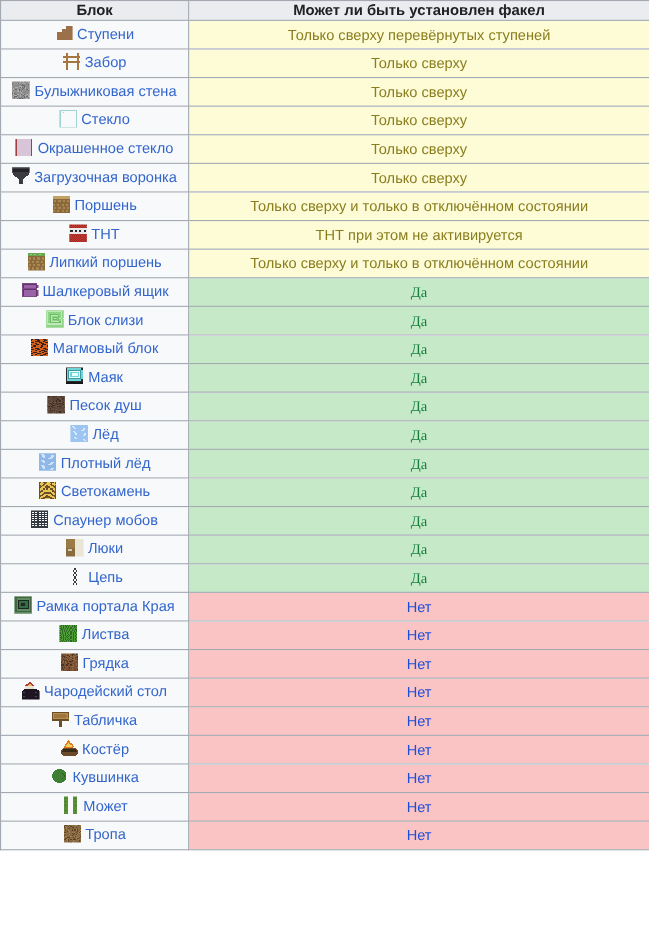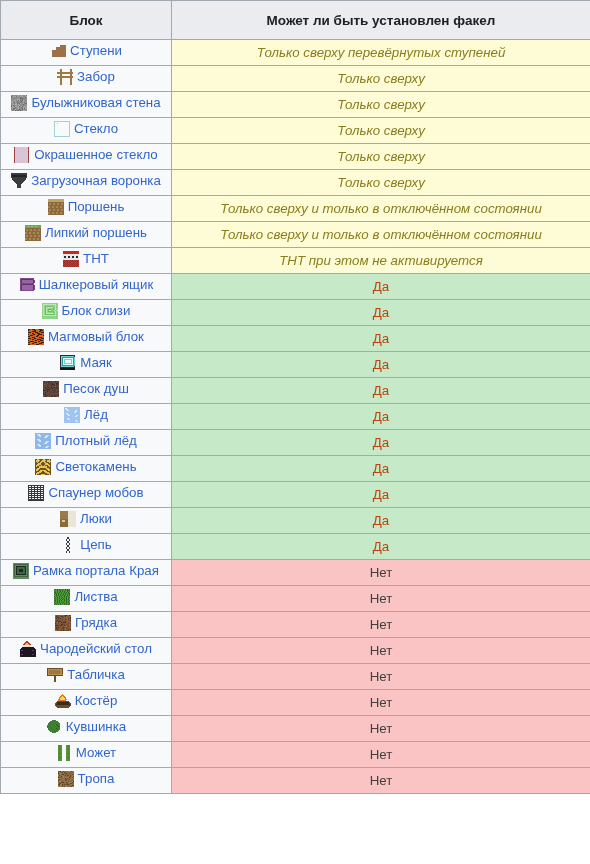--- a/index.html
+++ b/index.html
@@ -30,54 +30,54 @@
     text-align: center;
     vertical-align: middle;
     box-sizing: border-box;
     overflow: hidden;
     white-space: nowrap;
   }
   table.wikitable th {
     background: #eaecf0;
     color: #202122;
     font-weight: bold;
-    height: 39px;
+    height: 18px;
     font-size: 13.5px;
   }
   col.c-block { width: 171px; }
   col.c-answer { width: 419px; }
 
   td.block-cell {
     background: #f8f9fa;
     color: #3366cc;
   }
   .block-inner {
     display: inline-flex;
-    align-items: flex-start;
+    align-items: center;
     justify-content: center;
     gap: 4px;
   }
   .block-label {
     color: #3366cc;
     font-size: 13.3px;
   }
 
   
   td.ans-partial {
     background: #fdfcd7;
     color: #8a7d1e;
-    font-style: italic;
   }
   td.ans-yes {
     background: #c6e9c8;
-    color: #c2410c;
+    color: #15803d;
+    font-family: Liberation Serif, serif;
   }
   td.ans-no {
     background: #fbc4c4;
-    color: #404040;
+    color: #1d4ed8;
   }
 
   
   .ico {
     width: 16px;
     height: 16px;
     display: inline-block;
     flex: 0 0 16px;
     image-rendering: pixelated;
     position: relative;
@@ -521,112 +521,20 @@
                 <rect x="4" y="14" width="2" height="1" fill="#a98652"></rect>
                 <rect x="6" y="14" width="2" height="1" fill="#8a6a3a"></rect>
                 <rect x="8" y="14" width="2" height="1" fill="#a98652"></rect>
                 <rect x="10" y="14" width="2" height="1" fill="#8a6a3a"></rect>
                 <rect x="12" y="14" width="2" height="1" fill="#a98652"></rect>
                 <rect x="14" y="14" width="2" height="1" fill="#8a6a3a"></rect>
                 <rect x="0" y="15" width="16" height="1" fill="#8a6a3a"></rect>
               </svg>
             </span>
             <span class="block-label">Поршень</span>
-          </span></td>
-        <td class="ans-partial">Только сверху и только в отключённом состоянии</td>
-      </tr>
-      <tr>
-        <td class="block-cell"><span class="block-inner">
-            <span class="ico">
-              <svg width="16" height="16" viewBox="0 0 16 16" shape-rendering="crispEdges">
-                <rect x="0" y="0" width="16" height="1" fill="#6aa84f"></rect>
-                <rect x="0" y="1" width="2" height="1" fill="#6aa84f"></rect>
-                <rect x="2" y="1" width="2" height="1" fill="#8fc97a"></rect>
-                <rect x="4" y="1" width="2" height="1" fill="#6aa84f"></rect>
-                <rect x="6" y="1" width="2" height="1" fill="#8fc97a"></rect>
-                <rect x="8" y="1" width="2" height="1" fill="#6aa84f"></rect>
-                <rect x="10" y="1" width="2" height="1" fill="#8fc97a"></rect>
-                <rect x="12" y="1" width="4" height="1" fill="#6aa84f"></rect>
-                <rect x="0" y="2" width="16" height="1" fill="#6aa84f"></rect>
-                <rect x="0" y="3" width="16" height="1" fill="#8a6a3a"></rect>
-                <rect x="0" y="4" width="1" height="1" fill="#8a6a3a"></rect>
-                <rect x="1" y="4" width="2" height="1" fill="#a98652"></rect>
-                <rect x="3" y="4" width="2" height="1" fill="#8a6a3a"></rect>
-                <rect x="5" y="4" width="2" height="1" fill="#a98652"></rect>
-                <rect x="7" y="4" width="2" height="1" fill="#8a6a3a"></rect>
-                <rect x="9" y="4" width="2" height="1" fill="#a98652"></rect>
-                <rect x="11" y="4" width="2" height="1" fill="#8a6a3a"></rect>
-                <rect x="13" y="4" width="2" height="1" fill="#a98652"></rect>
-                <rect x="15" y="4" width="1" height="1" fill="#8a6a3a"></rect>
-                <rect x="0" y="5" width="1" height="1" fill="#8a6a3a"></rect>
-                <rect x="1" y="5" width="2" height="1" fill="#a98652"></rect>
-                <rect x="3" y="5" width="2" height="1" fill="#8a6a3a"></rect>
-                <rect x="5" y="5" width="2" height="1" fill="#a98652"></rect>
-                <rect x="7" y="5" width="2" height="1" fill="#8a6a3a"></rect>
-                <rect x="9" y="5" width="2" height="1" fill="#a98652"></rect>
-                <rect x="11" y="5" width="2" height="1" fill="#8a6a3a"></rect>
-                <rect x="13" y="5" width="2" height="1" fill="#a98652"></rect>
-                <rect x="15" y="5" width="1" height="1" fill="#8a6a3a"></rect>
-                <rect x="0" y="6" width="16" height="1" fill="#8a6a3a"></rect>
-                <rect x="0" y="7" width="2" height="1" fill="#a98652"></rect>
-                <rect x="2" y="7" width="2" height="1" fill="#8a6a3a"></rect>
-                <rect x="4" y="7" width="2" height="1" fill="#a98652"></rect>
-                <rect x="6" y="7" width="2" height="1" fill="#8a6a3a"></rect>
-                <rect x="8" y="7" width="2" height="1" fill="#a98652"></rect>
-                <rect x="10" y="7" width="2" height="1" fill="#8a6a3a"></rect>
-                <rect x="12" y="7" width="2" height="1" fill="#a98652"></rect>
-                <rect x="14" y="7" width="2" height="1" fill="#8a6a3a"></rect>
-                <rect x="0" y="8" width="2" height="1" fill="#a98652"></rect>
-                <rect x="2" y="8" width="2" height="1" fill="#8a6a3a"></rect>
-                <rect x="4" y="8" width="2" height="1" fill="#a98652"></rect>
-                <rect x="6" y="8" width="2" height="1" fill="#8a6a3a"></rect>
-                <rect x="8" y="8" width="2" height="1" fill="#a98652"></rect>
-                <rect x="10" y="8" width="2" height="1" fill="#8a6a3a"></rect>
-                <rect x="12" y="8" width="2" height="1" fill="#a98652"></rect>
-                <rect x="14" y="8" width="2" height="1" fill="#8a6a3a"></rect>
-                <rect x="0" y="9" width="16" height="1" fill="#8a6a3a"></rect>
-                <rect x="0" y="10" width="1" height="1" fill="#8a6a3a"></rect>
-                <rect x="1" y="10" width="2" height="1" fill="#a98652"></rect>
-                <rect x="3" y="10" width="2" height="1" fill="#8a6a3a"></rect>
-                <rect x="5" y="10" width="2" height="1" fill="#a98652"></rect>
-                <rect x="7" y="10" width="2" height="1" fill="#8a6a3a"></rect>
-                <rect x="9" y="10" width="2" height="1" fill="#a98652"></rect>
-                <rect x="11" y="10" width="2" height="1" fill="#8a6a3a"></rect>
-                <rect x="13" y="10" width="2" height="1" fill="#a98652"></rect>
-                <rect x="15" y="10" width="1" height="1" fill="#8a6a3a"></rect>
-                <rect x="0" y="11" width="1" height="1" fill="#8a6a3a"></rect>
-                <rect x="1" y="11" width="2" height="1" fill="#a98652"></rect>
-                <rect x="3" y="11" width="2" height="1" fill="#8a6a3a"></rect>
-                <rect x="5" y="11" width="2" height="1" fill="#a98652"></rect>
-                <rect x="7" y="11" width="2" height="1" fill="#8a6a3a"></rect>
-                <rect x="9" y="11" width="2" height="1" fill="#a98652"></rect>
-                <rect x="11" y="11" width="2" height="1" fill="#8a6a3a"></rect>
-                <rect x="13" y="11" width="2" height="1" fill="#a98652"></rect>
-                <rect x="15" y="11" width="1" height="1" fill="#8a6a3a"></rect>
-                <rect x="0" y="12" width="16" height="1" fill="#8a6a3a"></rect>
-                <rect x="0" y="13" width="2" height="1" fill="#a98652"></rect>
-                <rect x="2" y="13" width="2" height="1" fill="#8a6a3a"></rect>
-                <rect x="4" y="13" width="2" height="1" fill="#a98652"></rect>
-                <rect x="6" y="13" width="2" height="1" fill="#8a6a3a"></rect>
-                <rect x="8" y="13" width="2" height="1" fill="#a98652"></rect>
-                <rect x="10" y="13" width="2" height="1" fill="#8a6a3a"></rect>
-                <rect x="12" y="13" width="2" height="1" fill="#a98652"></rect>
-                <rect x="14" y="13" width="2" height="1" fill="#8a6a3a"></rect>
-                <rect x="0" y="14" width="2" height="1" fill="#a98652"></rect>
-                <rect x="2" y="14" width="2" height="1" fill="#8a6a3a"></rect>
-                <rect x="4" y="14" width="2" height="1" fill="#a98652"></rect>
-                <rect x="6" y="14" width="2" height="1" fill="#8a6a3a"></rect>
-                <rect x="8" y="14" width="2" height="1" fill="#a98652"></rect>
-                <rect x="10" y="14" width="2" height="1" fill="#8a6a3a"></rect>
-                <rect x="12" y="14" width="2" height="1" fill="#a98652"></rect>
-                <rect x="14" y="14" width="2" height="1" fill="#8a6a3a"></rect>
-                <rect x="0" y="15" width="16" height="1" fill="#8a6a3a"></rect>
-              </svg>
-            </span>
-            <span class="block-label">Липкий поршень</span>
           </span></td>
         <td class="ans-partial">Только сверху и только в отключённом состоянии</td>
       </tr>
       <tr>
         <td class="block-cell"><span class="block-inner">
             <span class="ico">
               <svg width="16" height="16" viewBox="0 0 16 16" shape-rendering="crispEdges">
                 <rect x="0" y="0" width="1" height="1" fill="#c43a32"></rect>
                 <rect x="1" y="0" width="1" height="1" fill="#9e2b24"></rect>
                 <rect x="2" y="0" width="1" height="1" fill="#c43a32"></rect>
@@ -807,20 +715,112 @@
                 <rect x="11" y="15" width="1" height="1" fill="#9e2b24"></rect>
                 <rect x="12" y="15" width="1" height="1" fill="#c43a32"></rect>
                 <rect x="13" y="15" width="1" height="1" fill="#9e2b24"></rect>
                 <rect x="14" y="15" width="1" height="1" fill="#c43a32"></rect>
                 <rect x="15" y="15" width="1" height="1" fill="#9e2b24"></rect>
               </svg>
             </span>
             <span class="block-label">ТНТ</span>
           </span></td>
         <td class="ans-partial">ТНТ при этом не активируется</td>
+      </tr>
+      <tr>
+        <td class="block-cell"><span class="block-inner">
+            <span class="ico">
+              <svg width="16" height="16" viewBox="0 0 16 16" shape-rendering="crispEdges">
+                <rect x="0" y="0" width="16" height="1" fill="#6aa84f"></rect>
+                <rect x="0" y="1" width="2" height="1" fill="#6aa84f"></rect>
+                <rect x="2" y="1" width="2" height="1" fill="#8fc97a"></rect>
+                <rect x="4" y="1" width="2" height="1" fill="#6aa84f"></rect>
+                <rect x="6" y="1" width="2" height="1" fill="#8fc97a"></rect>
+                <rect x="8" y="1" width="2" height="1" fill="#6aa84f"></rect>
+                <rect x="10" y="1" width="2" height="1" fill="#8fc97a"></rect>
+                <rect x="12" y="1" width="4" height="1" fill="#6aa84f"></rect>
+                <rect x="0" y="2" width="16" height="1" fill="#6aa84f"></rect>
+                <rect x="0" y="3" width="16" height="1" fill="#8a6a3a"></rect>
+                <rect x="0" y="4" width="1" height="1" fill="#8a6a3a"></rect>
+                <rect x="1" y="4" width="2" height="1" fill="#a98652"></rect>
+                <rect x="3" y="4" width="2" height="1" fill="#8a6a3a"></rect>
+                <rect x="5" y="4" width="2" height="1" fill="#a98652"></rect>
+                <rect x="7" y="4" width="2" height="1" fill="#8a6a3a"></rect>
+                <rect x="9" y="4" width="2" height="1" fill="#a98652"></rect>
+                <rect x="11" y="4" width="2" height="1" fill="#8a6a3a"></rect>
+                <rect x="13" y="4" width="2" height="1" fill="#a98652"></rect>
+                <rect x="15" y="4" width="1" height="1" fill="#8a6a3a"></rect>
+                <rect x="0" y="5" width="1" height="1" fill="#8a6a3a"></rect>
+                <rect x="1" y="5" width="2" height="1" fill="#a98652"></rect>
+                <rect x="3" y="5" width="2" height="1" fill="#8a6a3a"></rect>
+                <rect x="5" y="5" width="2" height="1" fill="#a98652"></rect>
+                <rect x="7" y="5" width="2" height="1" fill="#8a6a3a"></rect>
+                <rect x="9" y="5" width="2" height="1" fill="#a98652"></rect>
+                <rect x="11" y="5" width="2" height="1" fill="#8a6a3a"></rect>
+                <rect x="13" y="5" width="2" height="1" fill="#a98652"></rect>
+                <rect x="15" y="5" width="1" height="1" fill="#8a6a3a"></rect>
+                <rect x="0" y="6" width="16" height="1" fill="#8a6a3a"></rect>
+                <rect x="0" y="7" width="2" height="1" fill="#a98652"></rect>
+                <rect x="2" y="7" width="2" height="1" fill="#8a6a3a"></rect>
+                <rect x="4" y="7" width="2" height="1" fill="#a98652"></rect>
+                <rect x="6" y="7" width="2" height="1" fill="#8a6a3a"></rect>
+                <rect x="8" y="7" width="2" height="1" fill="#a98652"></rect>
+                <rect x="10" y="7" width="2" height="1" fill="#8a6a3a"></rect>
+                <rect x="12" y="7" width="2" height="1" fill="#a98652"></rect>
+                <rect x="14" y="7" width="2" height="1" fill="#8a6a3a"></rect>
+                <rect x="0" y="8" width="2" height="1" fill="#a98652"></rect>
+                <rect x="2" y="8" width="2" height="1" fill="#8a6a3a"></rect>
+                <rect x="4" y="8" width="2" height="1" fill="#a98652"></rect>
+                <rect x="6" y="8" width="2" height="1" fill="#8a6a3a"></rect>
+                <rect x="8" y="8" width="2" height="1" fill="#a98652"></rect>
+                <rect x="10" y="8" width="2" height="1" fill="#8a6a3a"></rect>
+                <rect x="12" y="8" width="2" height="1" fill="#a98652"></rect>
+                <rect x="14" y="8" width="2" height="1" fill="#8a6a3a"></rect>
+                <rect x="0" y="9" width="16" height="1" fill="#8a6a3a"></rect>
+                <rect x="0" y="10" width="1" height="1" fill="#8a6a3a"></rect>
+                <rect x="1" y="10" width="2" height="1" fill="#a98652"></rect>
+                <rect x="3" y="10" width="2" height="1" fill="#8a6a3a"></rect>
+                <rect x="5" y="10" width="2" height="1" fill="#a98652"></rect>
+                <rect x="7" y="10" width="2" height="1" fill="#8a6a3a"></rect>
+                <rect x="9" y="10" width="2" height="1" fill="#a98652"></rect>
+                <rect x="11" y="10" width="2" height="1" fill="#8a6a3a"></rect>
+                <rect x="13" y="10" width="2" height="1" fill="#a98652"></rect>
+                <rect x="15" y="10" width="1" height="1" fill="#8a6a3a"></rect>
+                <rect x="0" y="11" width="1" height="1" fill="#8a6a3a"></rect>
+                <rect x="1" y="11" width="2" height="1" fill="#a98652"></rect>
+                <rect x="3" y="11" width="2" height="1" fill="#8a6a3a"></rect>
+                <rect x="5" y="11" width="2" height="1" fill="#a98652"></rect>
+                <rect x="7" y="11" width="2" height="1" fill="#8a6a3a"></rect>
+                <rect x="9" y="11" width="2" height="1" fill="#a98652"></rect>
+                <rect x="11" y="11" width="2" height="1" fill="#8a6a3a"></rect>
+                <rect x="13" y="11" width="2" height="1" fill="#a98652"></rect>
+                <rect x="15" y="11" width="1" height="1" fill="#8a6a3a"></rect>
+                <rect x="0" y="12" width="16" height="1" fill="#8a6a3a"></rect>
+                <rect x="0" y="13" width="2" height="1" fill="#a98652"></rect>
+                <rect x="2" y="13" width="2" height="1" fill="#8a6a3a"></rect>
+                <rect x="4" y="13" width="2" height="1" fill="#a98652"></rect>
+                <rect x="6" y="13" width="2" height="1" fill="#8a6a3a"></rect>
+                <rect x="8" y="13" width="2" height="1" fill="#a98652"></rect>
+                <rect x="10" y="13" width="2" height="1" fill="#8a6a3a"></rect>
+                <rect x="12" y="13" width="2" height="1" fill="#a98652"></rect>
+                <rect x="14" y="13" width="2" height="1" fill="#8a6a3a"></rect>
+                <rect x="0" y="14" width="2" height="1" fill="#a98652"></rect>
+                <rect x="2" y="14" width="2" height="1" fill="#8a6a3a"></rect>
+                <rect x="4" y="14" width="2" height="1" fill="#a98652"></rect>
+                <rect x="6" y="14" width="2" height="1" fill="#8a6a3a"></rect>
+                <rect x="8" y="14" width="2" height="1" fill="#a98652"></rect>
+                <rect x="10" y="14" width="2" height="1" fill="#8a6a3a"></rect>
+                <rect x="12" y="14" width="2" height="1" fill="#a98652"></rect>
+                <rect x="14" y="14" width="2" height="1" fill="#8a6a3a"></rect>
+                <rect x="0" y="15" width="16" height="1" fill="#8a6a3a"></rect>
+              </svg>
+            </span>
+            <span class="block-label">Липкий поршень</span>
+          </span></td>
+        <td class="ans-partial">Только сверху и только в отключённом состоянии</td>
       </tr>
       <tr>
         <td class="block-cell"><span class="block-inner">
             <span class="ico">
               <svg width="16" height="16" viewBox="0 0 16 16" shape-rendering="crispEdges">
                 <rect x="1" y="1" width="14" height="1" fill="#7d4a8a"></rect>
                 <rect x="1" y="2" width="1" height="1" fill="#7d4a8a"></rect>
                 <rect x="2" y="2" width="12" height="1" fill="#5f3569"></rect>
                 <rect x="14" y="2" width="1" height="1" fill="#7d4a8a"></rect>
                 <rect x="1" y="3" width="1" height="1" fill="#7d4a8a"></rect>

